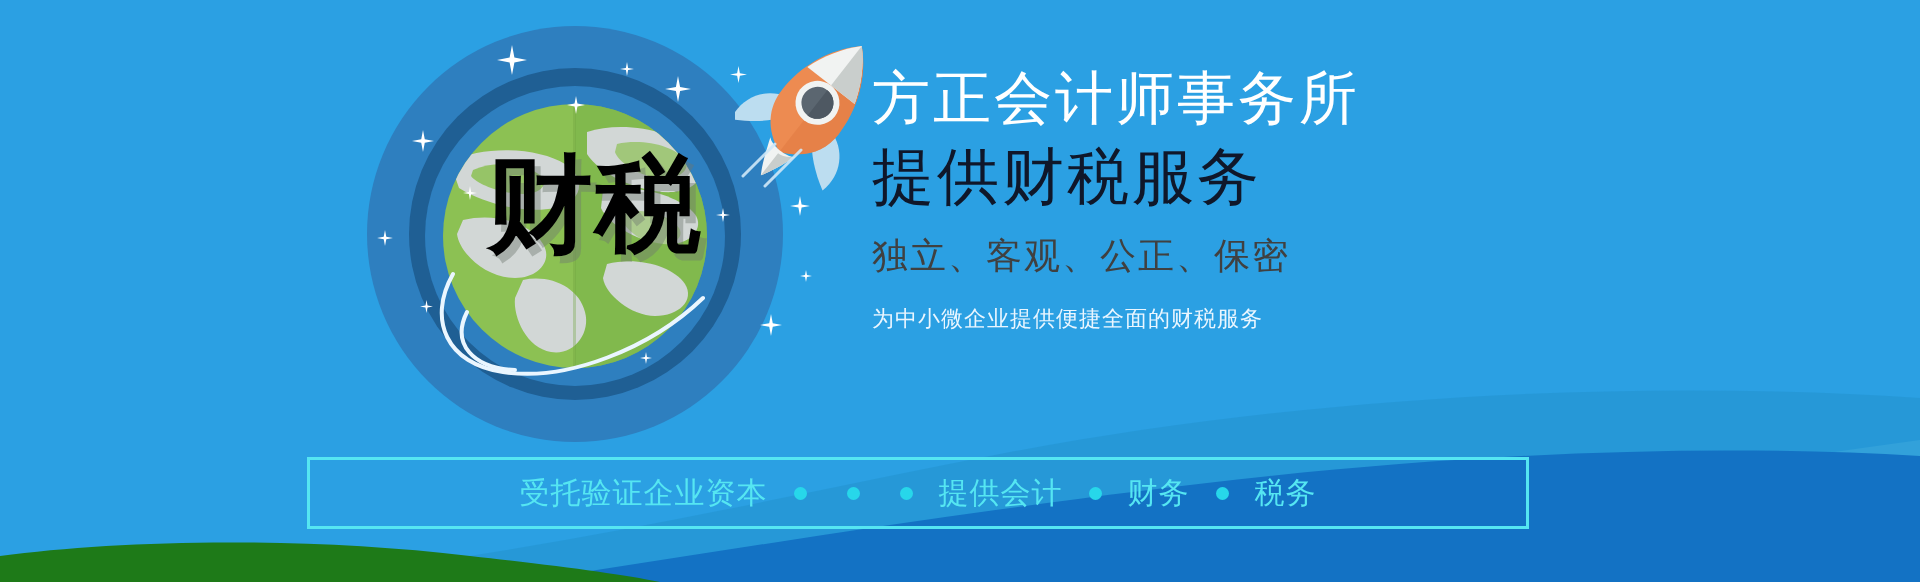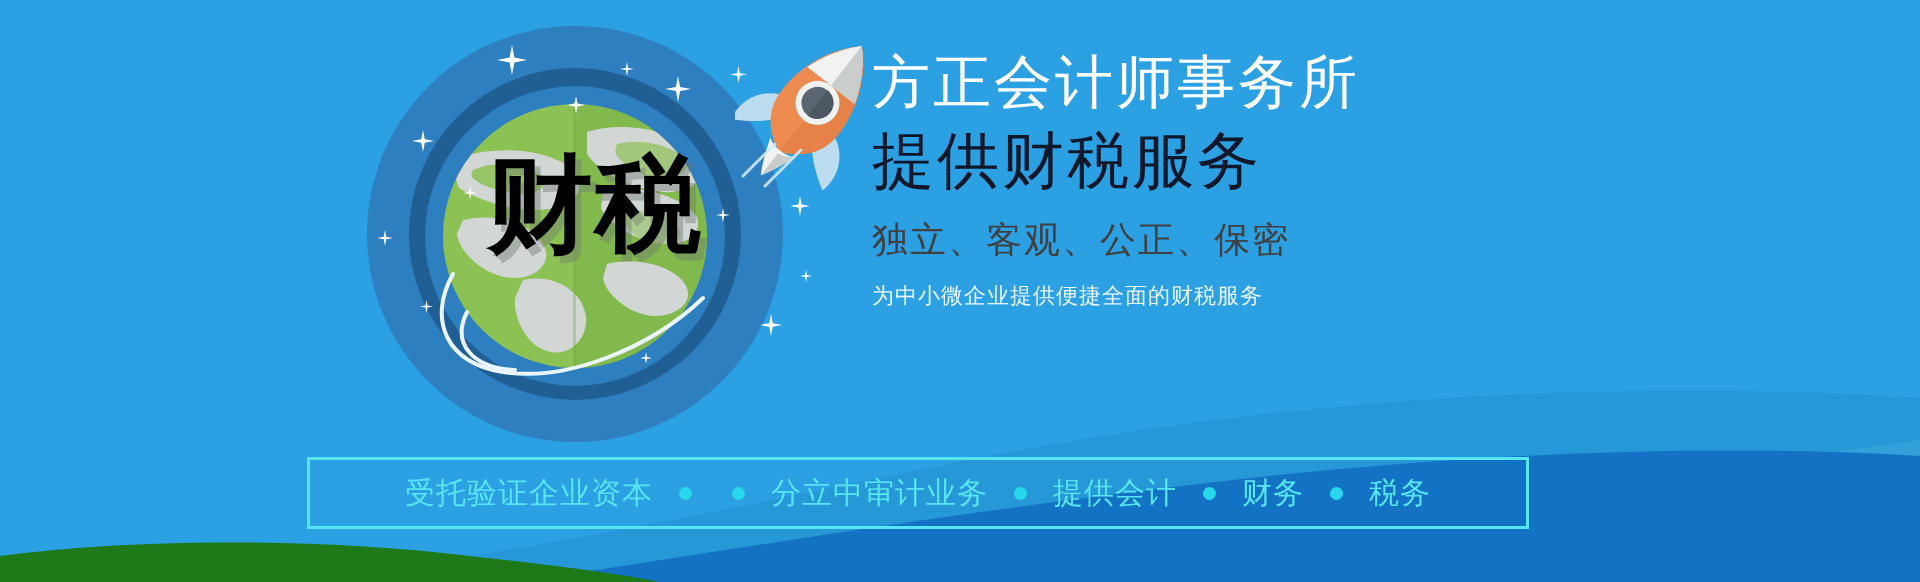--- a/index.html
+++ b/index.html
@@ -55,21 +55,21 @@
     text-shadow: 6px 7px 0 rgba(110,118,112,0.42);
     white-space: nowrap;
     font-family: "DejaVu Sans", "Liberation Sans", sans-serif;
     z-index: 6;
   }
 
   
   .copy {
     position: absolute;
     left: 872px;
-    top: 46px;
+    top: 62px;
     width: 640px;
     z-index: 7;
   }
   .headline-1 {
     font-size: 58px;
     line-height: 72px;
     font-weight: 300;
     color: #ffffff;
     letter-spacing: 3px;
     white-space: nowrap;
@@ -95,21 +95,21 @@
     margin-top: 12px;
     font-family: "DejaVu Sans", "Liberation Sans", sans-serif;
   }
   .tagline {
     font-size: 22px;
     line-height: 34px;
     font-weight: 300;
     color: #eaf6ff;
     letter-spacing: 1px;
     white-space: nowrap;
-    margin-top: 13px;
+    margin-top: 20px;
     font-family: "DejaVu Sans", "Liberation Sans", sans-serif;
   }
 
   
   .services-bar {
     position: absolute;
     left: 307px;
     top: 457px;
     width: 1222px;
     height: 72px;
@@ -313,21 +313,20 @@
     <div class="headline-2">提供财税服务</div>
     <div class="subhead">独立、客观、公正、保密</div>
     <div class="tagline">为中小微企业提供便捷全面的财税服务</div>
   </div>
 
   <div class="services-bar">
     <div class="services-list" id="services-list">
         <span class="service-item">受托验证企业资本</span>
         <span class="service-dot"></span>
         <span class="service-dot"></span>
-        <span class="service-item">分立中审计业务</span>
         <span class="service-dot"></span>
         <span class="service-item">提供会计</span>
         <span class="service-dot"></span>
         <span class="service-item">财务</span>
         <span class="service-dot"></span>
         <span class="service-item">税务</span>
       </div>
   </div>
 
 </div>

